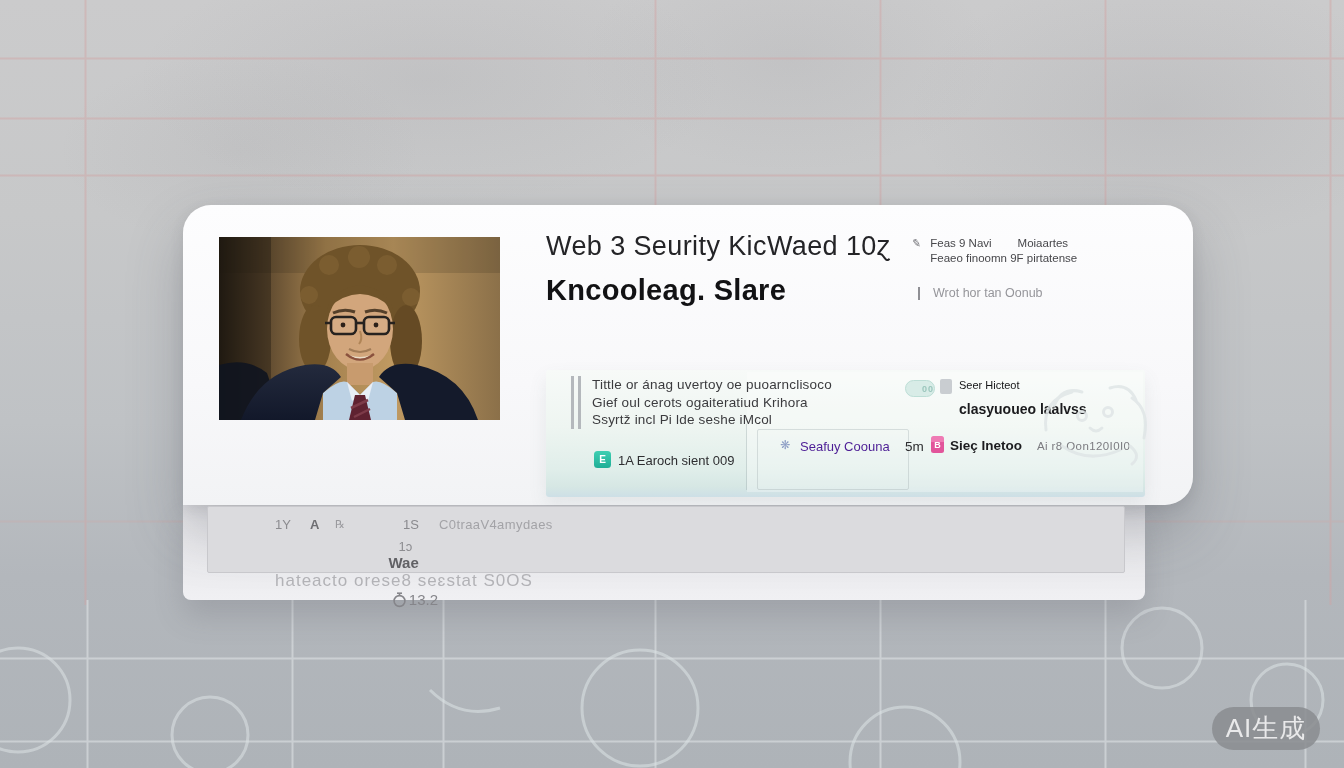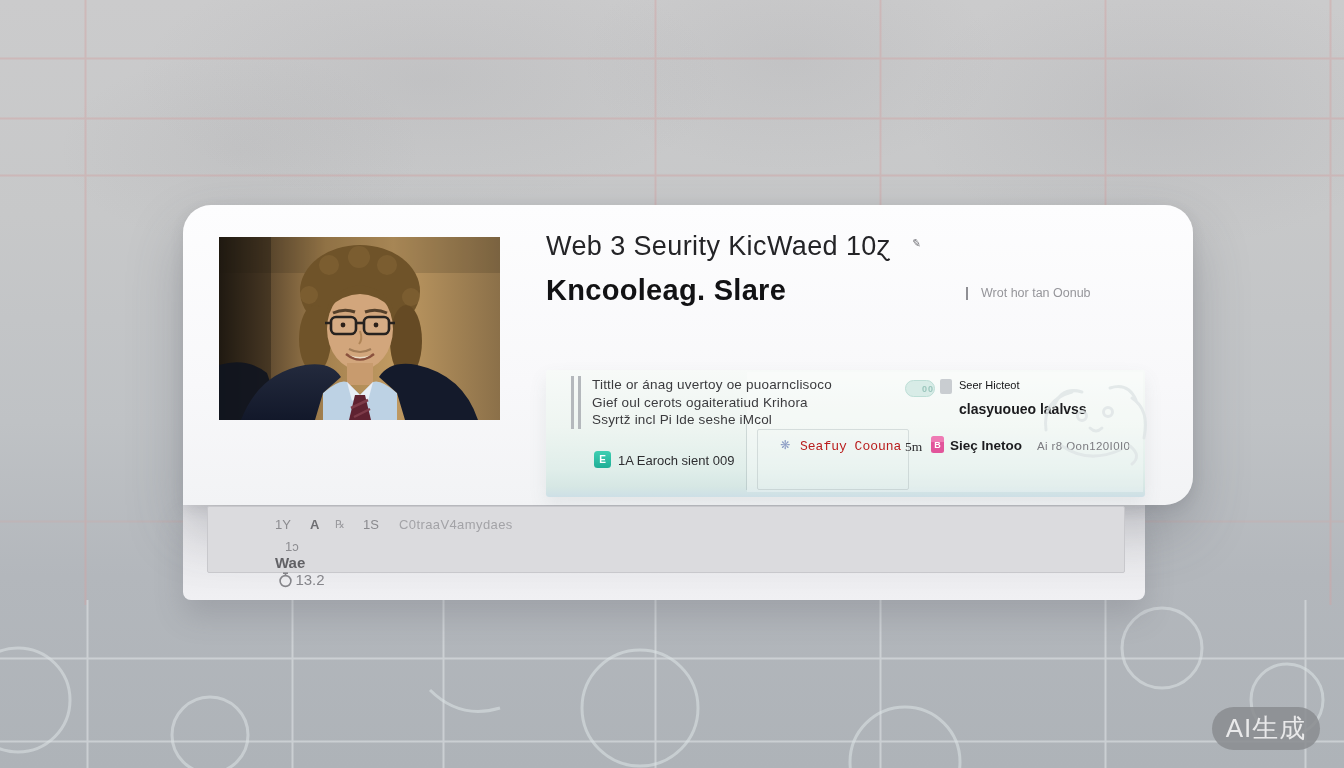--- a/index.html
+++ b/index.html
@@ -42,21 +42,21 @@
 
   
   #title{left:546px;top:231px;font-size:27px;font-weight:500;color:#242427;letter-spacing:.4px;}
   #subtitle{left:546px;top:274px;font-size:29px;font-weight:700;color:#121214;letter-spacing:.3px;}
 
   
   #meta{left:912px;top:236px;width:230px;font-size:11.5px;color:#47474b;line-height:15px;}
   #meta .row1{display:flex;align-items:flex-start;}
   .pencil{font-size:11px;color:#6d6d72;margin-right:9px;transform:rotate(8deg);}
   .meta-gap{display:inline-block;width:26px;}
-  #meta-row3{left:918px;top:286px;display:flex;align-items:center;font-size:12.5px;color:#95959a;margin-left:48px;}
+  #meta-row3{left:918px;top:286px;display:flex;align-items:center;font-size:12.5px;color:#95959a;}
   .vbar{width:2px;height:13px;background:#8f8f94;margin-right:13px;}
 
   
   #caption{left:229px;top:437px;font-size:19.5px;color:#2b2b2e;line-height:28px;letter-spacing:.2px;}
 
   
   #session-card{
     left:546px;top:370px;width:599px;height:127px;border-radius:3px;overflow:hidden;
     background:linear-gradient(180deg,#f7faf8 0%,#eef5f1 45%,#e0eeea 78%,#d6e7e4 92%,#cddfe6 100%);
     box-shadow:0 8px 18px rgba(90,110,110,.10);
@@ -67,49 +67,49 @@
   #quote{left:592px;top:376px;font-size:13.5px;color:#3b3b3e;line-height:17.5px;letter-spacing:.2px;}
   #event-badge{
     left:594px;top:451px;width:17px;height:17px;border-radius:3.5px;
     background:linear-gradient(180deg,#3ecfb2,#1fae96);
     color:#fff;font-size:10px;font-weight:700;display:flex;align-items:center;justify-content:center;
   }
   #event-label{left:618px;top:453px;font-size:13px;color:#2e2e31;}
   #v-div{left:746px;top:424px;width:1px;height:66px;background:rgba(150,162,166,.35);}
   #security-box{left:757px;top:429px;width:150px;height:59px;border:1px solid rgba(160,172,176,.35);border-radius:2px;}
   .flower{left:780px;top:438px;font-size:12px;color:#8b9cc4;}
-  #security-label{left:800px;top:439px;font-size:13px;color:#b91c1c;font-family:Liberation Mono, monospace;}
+  #security-label{left:800px;top:439px;font-size:13px;color:#4c1d95;}
   #count-pill{
     left:905px;top:380px;width:30px;height:17px;border-radius:9px;
     background:#d8ece7;border:1px solid #bdded6;box-sizing:border-box;
     color:#9cc7bd;font-size:9px;font-weight:700;display:flex;align-items:center;justify-content:flex-end;letter-spacing:1px;
   }
   #doc-square{left:940px;top:379px;width:12px;height:15px;background:#c9cdd1;border-radius:2px;}
   #speaker-name{left:959px;top:379px;font-size:11px;font-weight:400;color:#151517;}
   #speaker-line2{left:959px;top:401px;font-size:14px;font-weight:700;color:#1b1b1e;}
-  #duration{left:905px;top:439px;font-size:13.5px;color:#2d2d30;font-family:Liberation Serif, serif;}
+  #duration{left:905px;top:439px;font-size:13.5px;color:#2d2d30;}
   #type-badge{
     left:931px;top:436px;width:13px;height:17px;border-radius:2.5px;
     background:linear-gradient(180deg,#ef7ab4 0%,#ef7ab4 38%,#e2549b 38%);
     color:#fff;font-size:9px;font-weight:700;display:flex;align-items:center;justify-content:center;
   }
   #type-label{left:950px;top:438px;font-size:13.5px;font-weight:700;color:#1c1c1f;}
   #type-value{left:1037px;top:440px;font-size:11.5px;color:#7b7b80;letter-spacing:.4px;white-space:nowrap;}
   #panda{left:1032px;top:372px;pointer-events:none;}
 
   
   #toolbar{
     left:207px;top:506px;width:918px;height:67px;
     background:#dbdbde;border:1px solid #c8c8cc;border-radius:2px;box-sizing:border-box;
   }
   #tb-row1{left:275px;top:517px;display:flex;align-items:center;font-size:13px;color:#97979b;}
   #tb-row1 .t1{width:35px;color:#8c8c90;}
   #tb-row1 .t2{width:25px;color:#6e6e72;font-weight:700;}
   #tb-row1 .t3{width:28px;font-size:11px;color:#9a9a9e;}
-  #tb-row1 .t4{width:36px;color:#8a8a8e;}
+  #tb-row1 .t4{width:36px;color:#8a8a8e;margin-left:40px;}
   #tb-row1 .t5{color:#a3a3a7;letter-spacing:.4px;}
   #tb-row2{left:275px;top:539px;display:flex;align-items:center;flex-direction:column;}
   #tb-row2 .n{font-size:13px;color:#8d8d91;width:33px;}
   #tb-row2 .w{font-size:15px;font-weight:700;color:#616165;width:53px;}
   #tb-row2 .txt{font-size:17px;color:#b2b2b6;letter-spacing:1px;margin-right:22px;}
   #tb-row2 .timer{display:flex;align-items:flex-end;font-size:15px;color:#85858a;}
   #tb-row2 .timer svg{margin-right:2px;}
 
   
   #watermark{
@@ -222,20 +222,25 @@
     <path d="M259,183 Q244,138 198,128 Q171,123 160,140 L178,156 L186,183 Z" fill="#141a2b"></path>
   </svg>
 </div>
 
 <div id="title" class="abs">Web 3 Seurity KicWaed 10ɀ</div>
 <div id="subtitle" class="abs">Kncooleaɡ. Slare</div>
 
 <div id="meta" class="abs">
   <div class="row1">
     <span class="pencil">✎</span>
+    <span>
+      <span>Feas 9 Navi</span><span class="meta-gap"></span><span>Moiaartes</span>
+      <br>
+      <span>Feaeo finoomn 9F pirtatense</span>
+    </span>
   </div>
 </div>
 <div id="meta-row3" class="abs">
   <span class="vbar"></span>
   <span>Wrot hor tan Oonub</span>
 </div>
 
 <div id="caption" class="abs">
   <br>
 </div>
@@ -290,20 +295,21 @@
 <div id="tb-row1" class="abs">
   <span class="t1">1Y</span>
   <span class="t2">A</span>
   <span class="t3">℞</span>
   <span class="t4">1S</span>
   <span class="t5">C0traaV4amydaes</span>
 </div>
 <div id="tb-row2" class="abs">
   <span class="n">1ɔ</span>
   <span class="w">Wae</span>
+  <span class="txt">hateacto orese8 seɛstat S0OS</span>
   <span class="timer">
     <svg width="15" height="16" viewBox="0 0 15 16">
       <g stroke="#85858a" stroke-width="1.6" fill="none">
         <circle cx="7.5" cy="9" r="5.4"></circle>
         <line x1="7.5" y1="1.2" x2="7.5" y2="3.4"></line>
         <line x1="5" y1="1.2" x2="10" y2="1.2"></line>
       </g>
     </svg>
     <span>13.2</span>
   </span>

